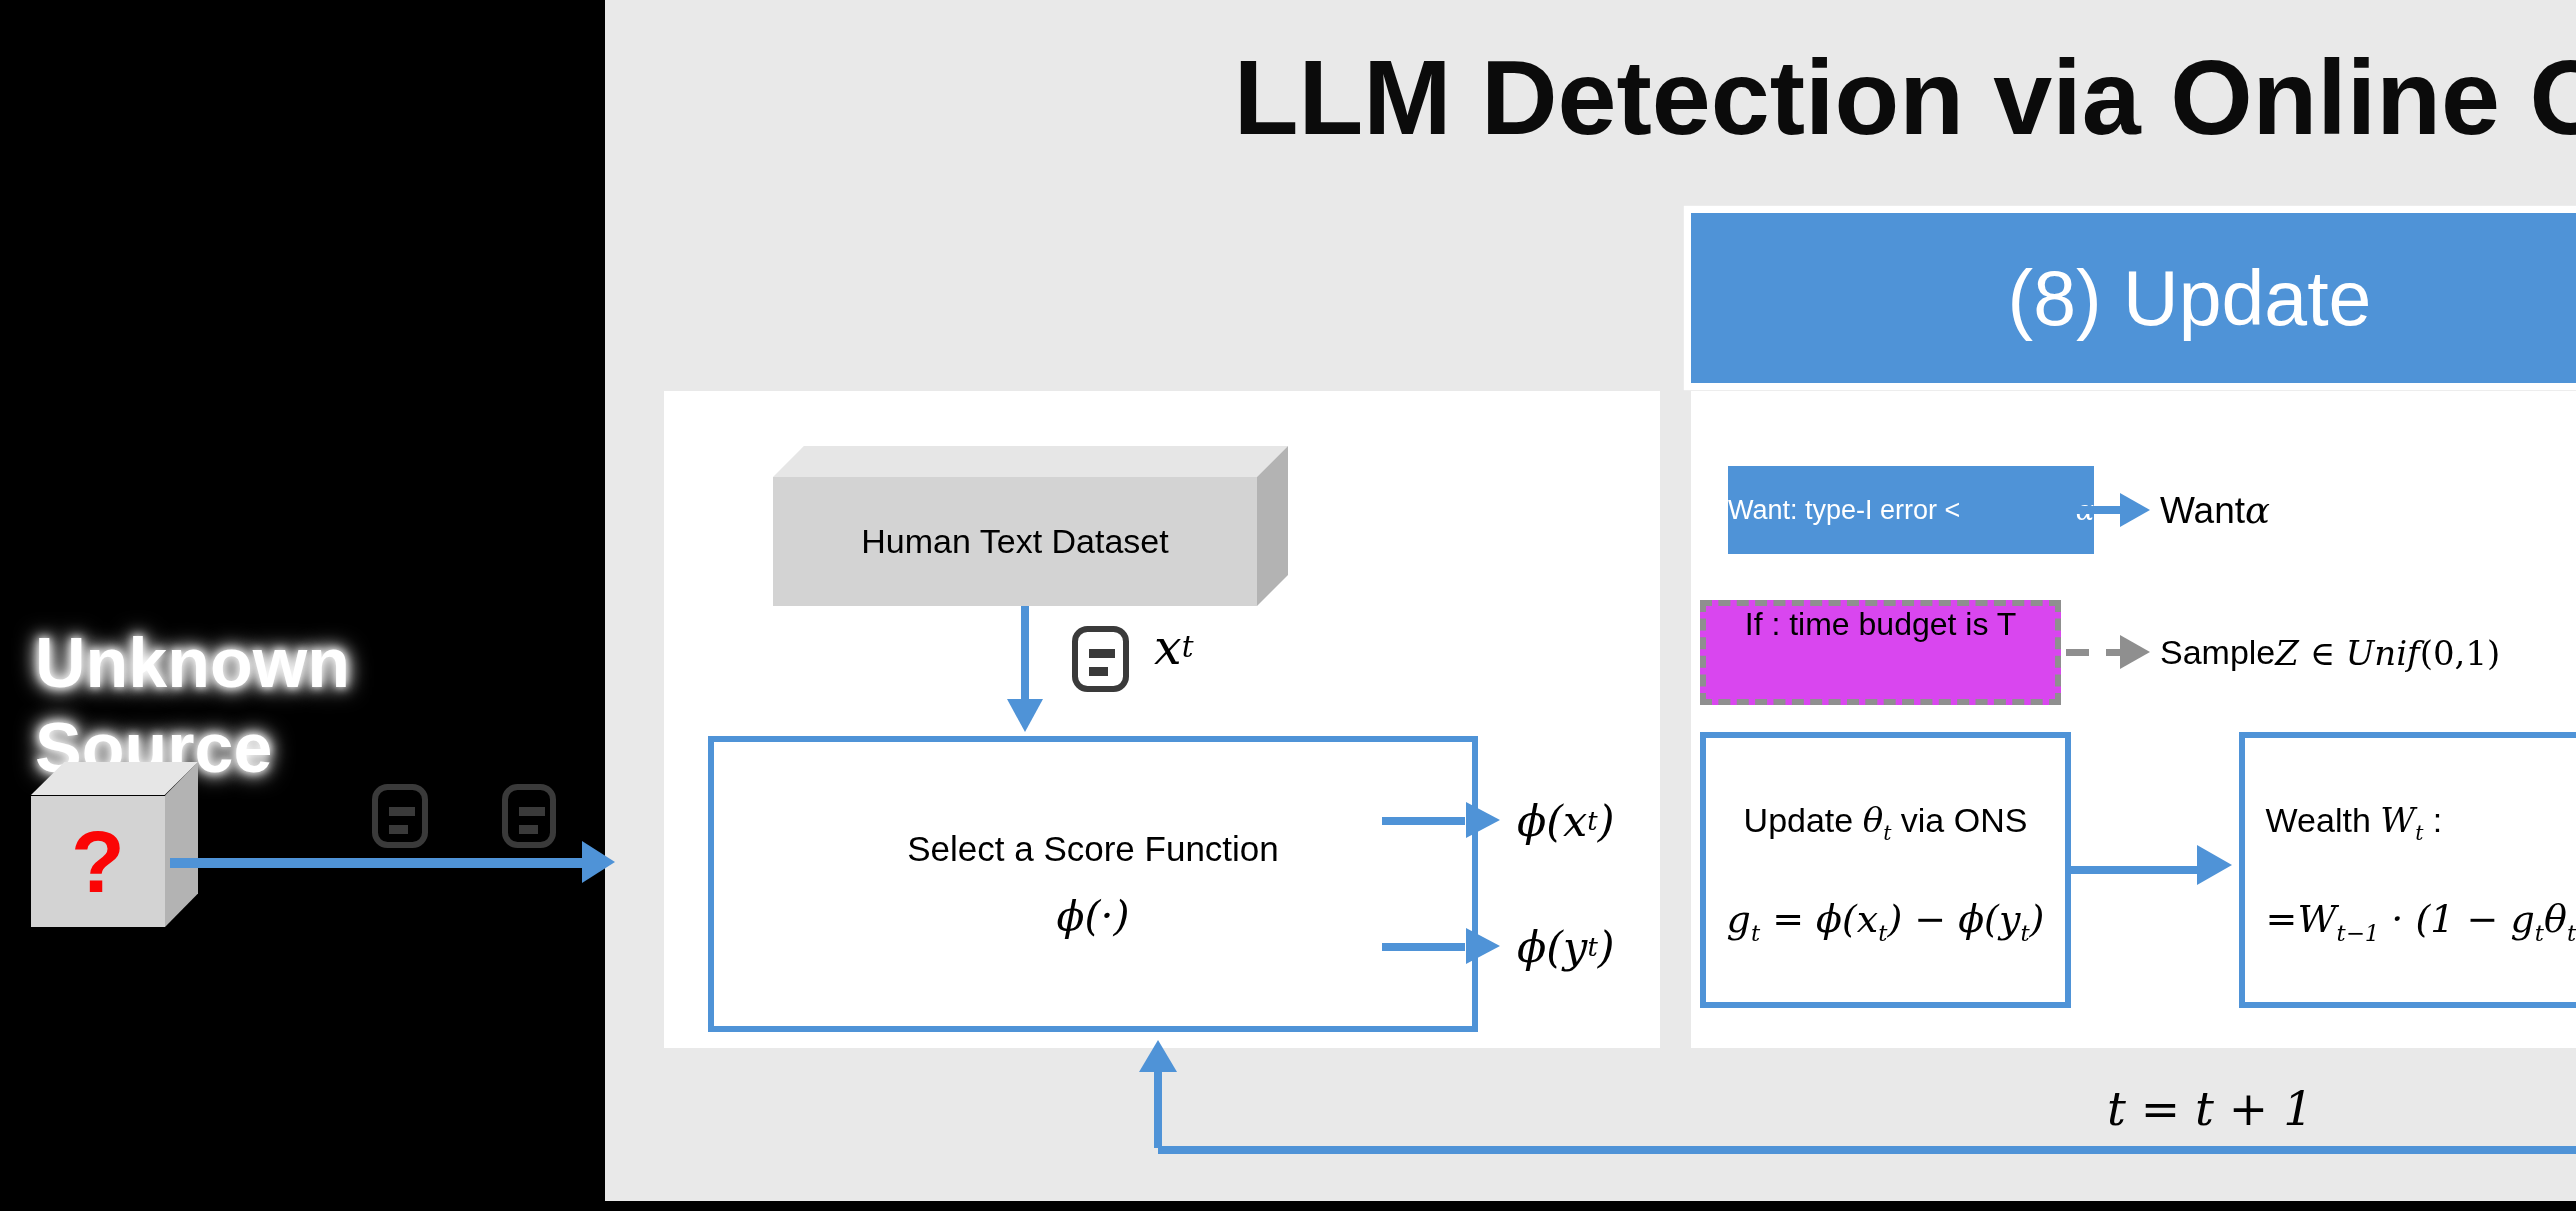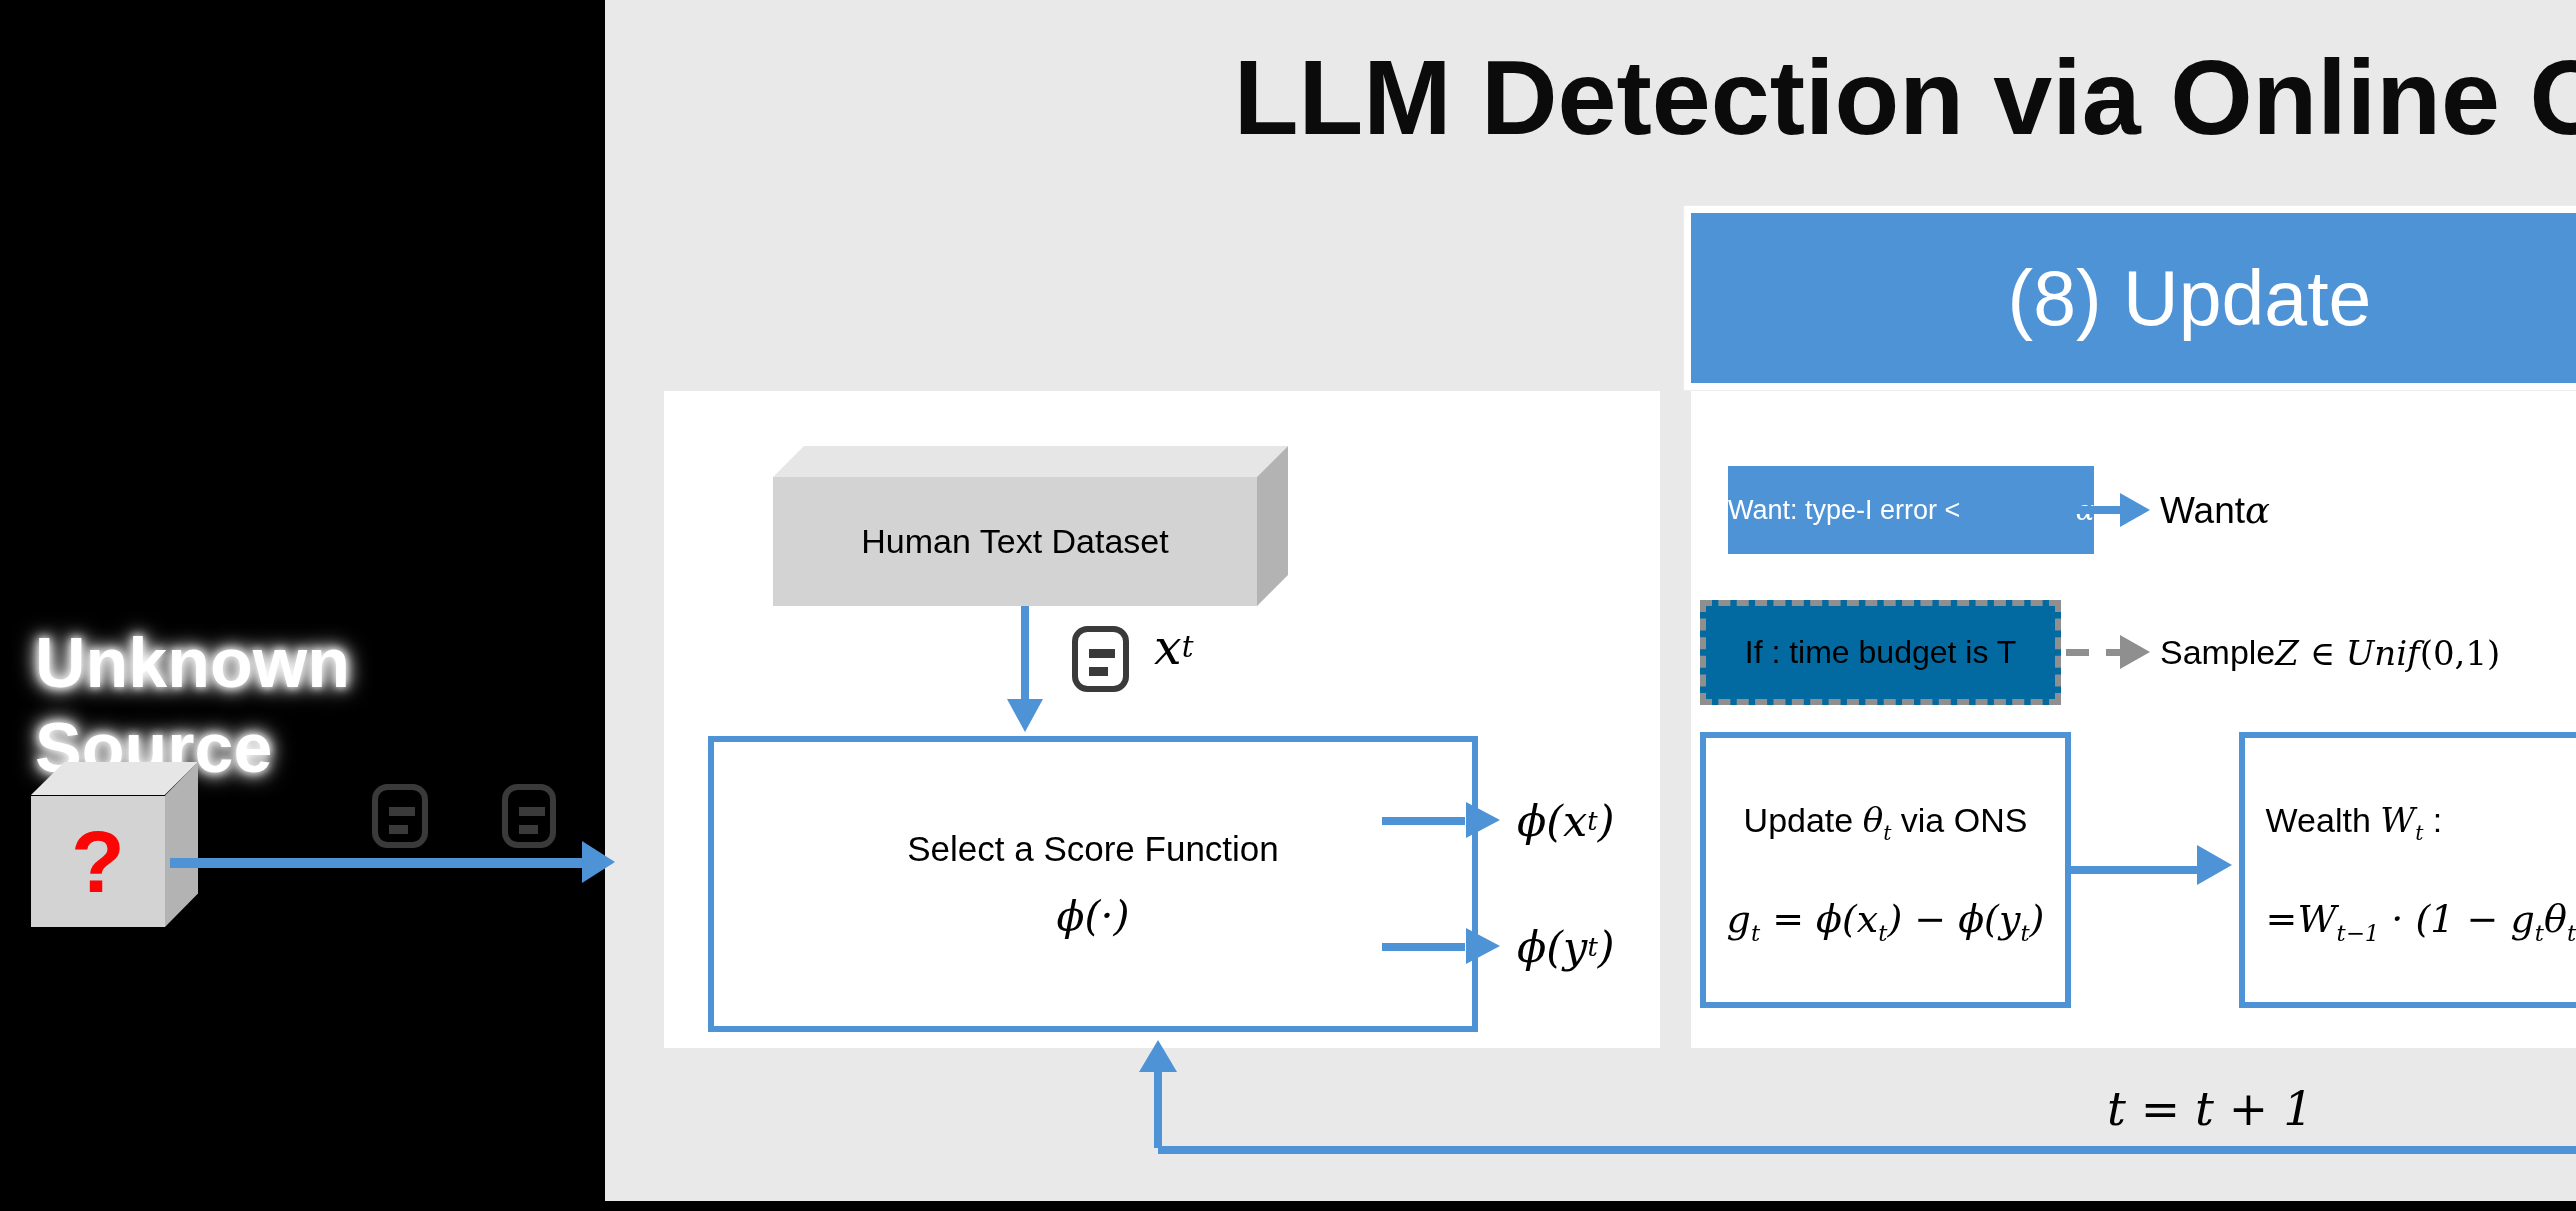--- a/index.html
+++ b/index.html
@@ -20,22 +20,22 @@
   .phead{position:absolute;height:170px;background:var(--blue);box-shadow:0 0 0 7.2px #fff;
     color:#fff;font-size:77px;display:flex;align-items:center;justify-content:center}
   .pbody{position:absolute;top:391px;height:657px;background:#fff}
   .mathit{font-family:"DejaVu Serif",serif;font-style:italic}
   .mathup{font-family:"DejaVu Serif",serif;font-style:normal}
   sub{font-size:60%;line-height:0}
   .lbl{position:absolute;display:flex;align-items:center;white-space:nowrap}
   .shaft{position:absolute;background:var(--blue)}
   .tri{position:absolute;width:0;height:0}
   .dash-h{position:absolute;background:repeating-linear-gradient(90deg,var(--gray) 0 23px,transparent 23px 40px)}
-  .dashedbox{position:absolute;border:6.2px dashed var(--gray);background:#0369a1;
-    display:flex;align-items:center;justify-content:center;white-space:nowrap}
+  .dashedbox{position:absolute;border:6.2px dashed var(--gray);background:#d946ef;
+    display:flex;align-items:flex-start;justify-content:center;white-space:nowrap}
   .bluebox{position:absolute;border:6.7px solid var(--blue);background:#fff;
     display:flex;flex-direction:column;align-items:center;justify-content:center;white-space:nowrap}
   .docicon{position:absolute;border:6.7px solid var(--dark);border-radius:15.5px;background:transparent}
   .docicon .b1,.docicon .b2{position:absolute;background:var(--dark)}
   .docicon .b1{left:11.3px;top:16.5px;width:26px;height:9.8px}
   .docicon .b2{left:11.3px;top:35px;width:19px;height:8.8px}
   .cubefront{position:absolute;background:#d3d3d3;display:flex;align-items:center;justify-content:center}
   .cubetop{position:absolute;background:#e6e6e6}
   .cubeside{position:absolute;background:#b3b3b3}
   .glow{color:#fff;-webkit-text-stroke:3.6px #000;paint-order:stroke fill;

